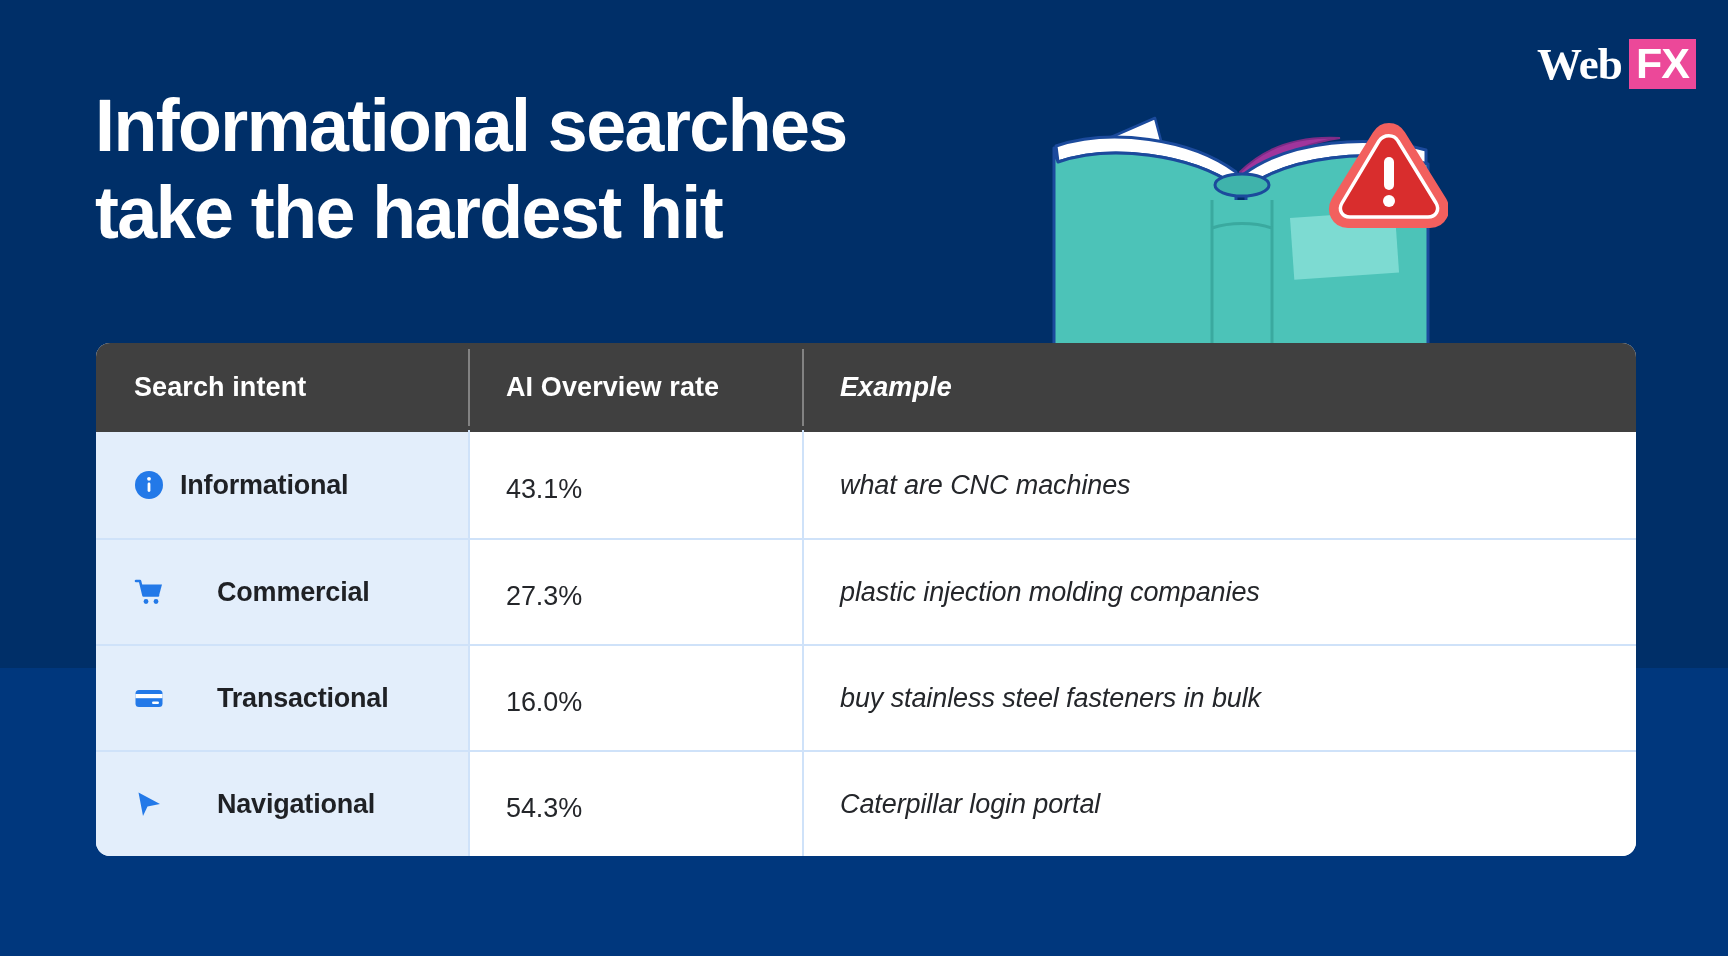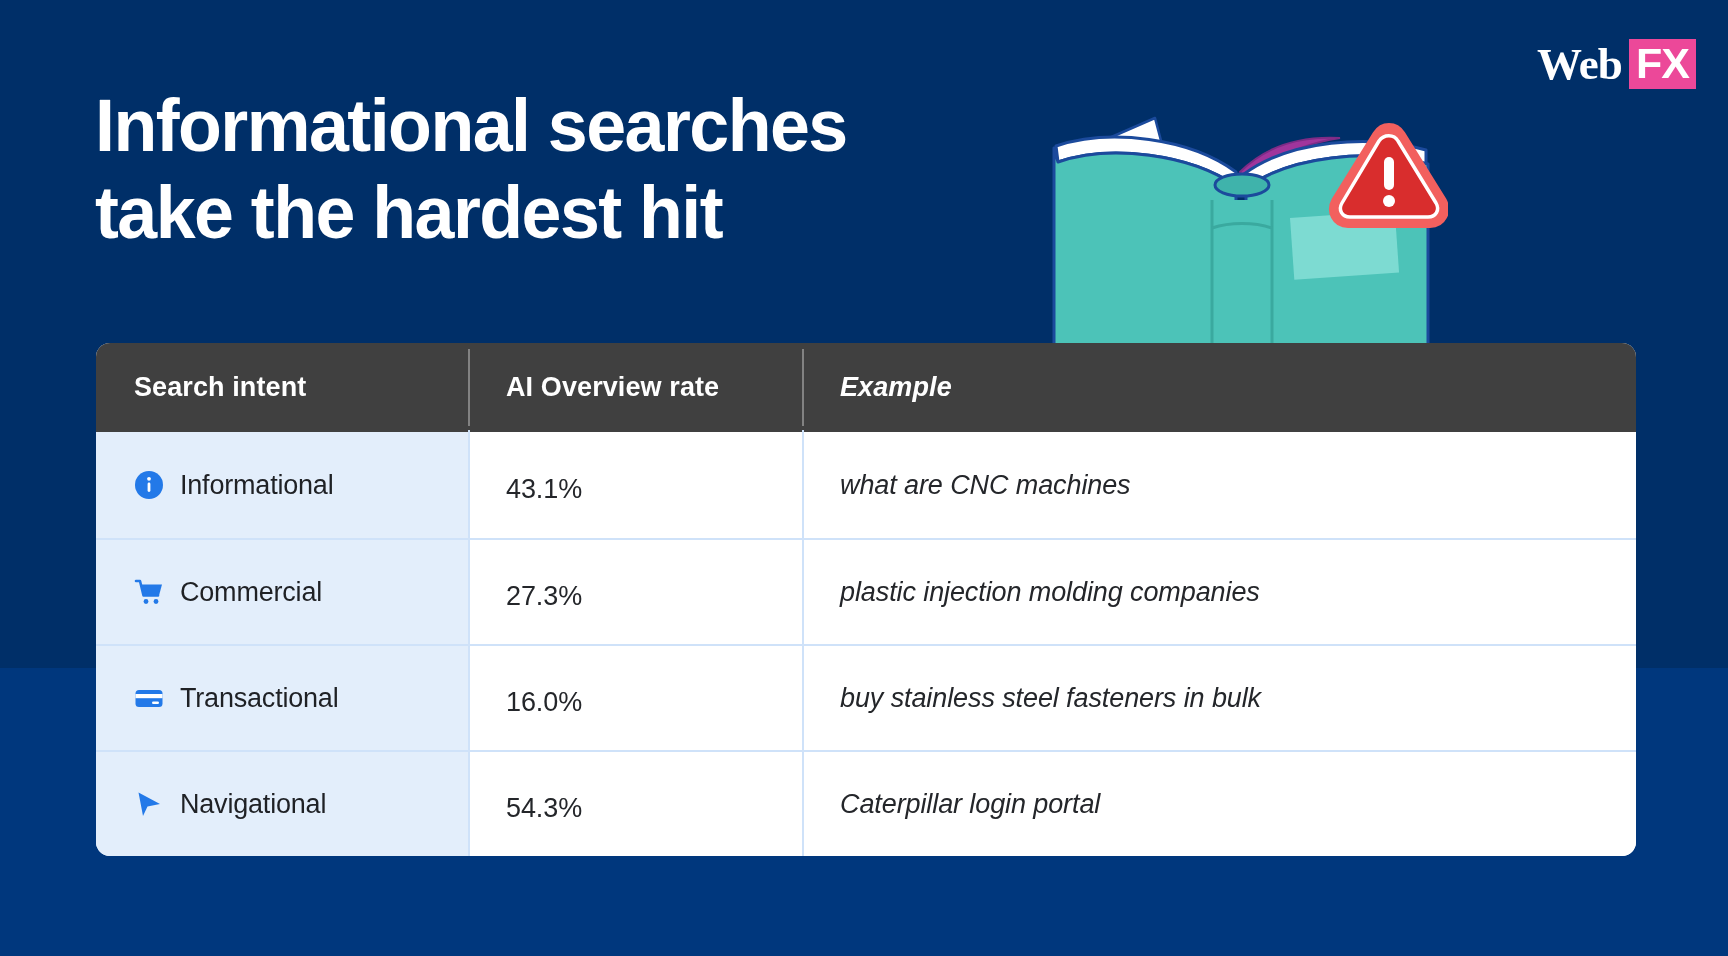--- a/index.html
+++ b/index.html
@@ -129,21 +129,21 @@
     background: rgba(255,255,255,0.35);
   }
   .col-1 { width: 372px; flex: 0 0 372px; }
   .col-2 { width: 334px; flex: 0 0 334px; }
   .col-3 { flex: 1 1 auto; font-style: italic; }
 
   .trow {
     display: flex;
     height: 106px;
   }
-  .trow + .trow .td { border-top: 2px solid #cfe2f9; }
+  .trow + .trow .td { border-top: 2px solid #cfe2f9; gap: 37px; }
   .td {
     display: flex;
     align-items: center;
     box-sizing: border-box;
     padding-left: 38px;
     position: relative;
   }
   .td.intent {
     background: #e3eefb;
     border-top-color: #cfe2f9 !important;
@@ -157,21 +157,21 @@
     left: 0;
     top: -2px;
     bottom: 0;
     width: 2px;
     background: #cfe2f9;
   }
 
   .intent-label {
     color: #1f2125;
     font-size: 27px;
-    font-weight: normal;
+    font-weight: bold;
     letter-spacing: -0.2px;
     margin-left: 16px;
   }
   .rate-value {
     color: #24262a;
     font-size: 27px;
     font-weight: normal;
     letter-spacing: -0.1px;
     margin-top: 8px;
   }

